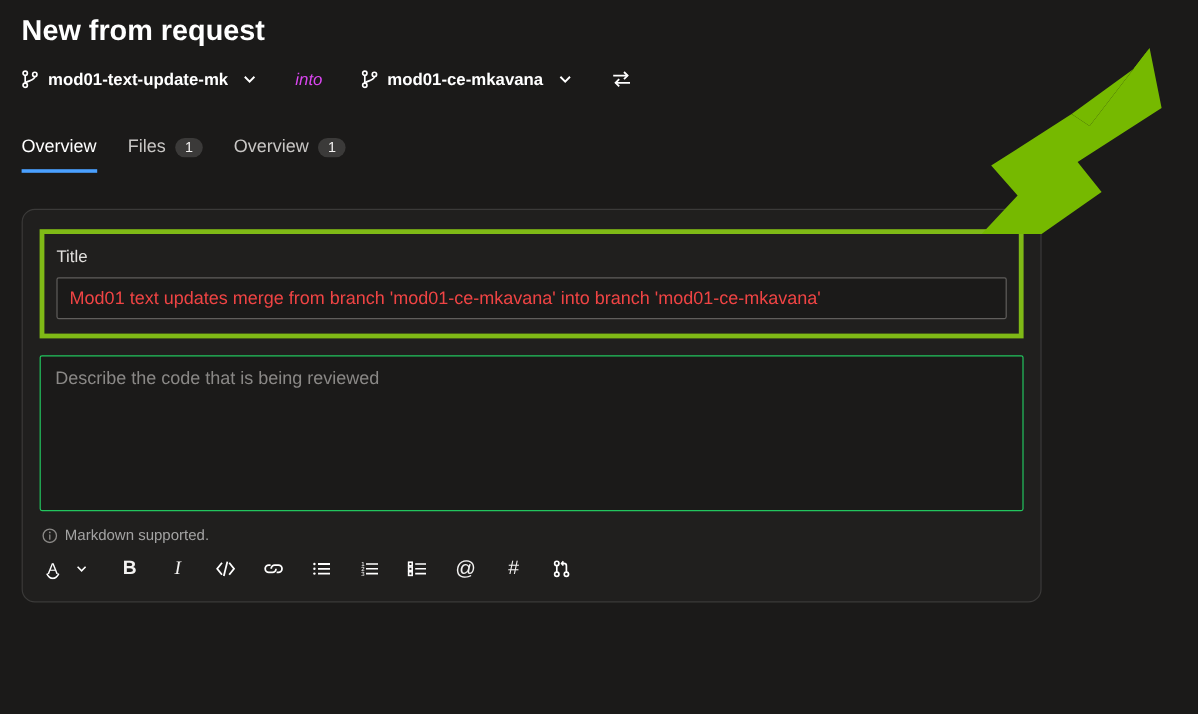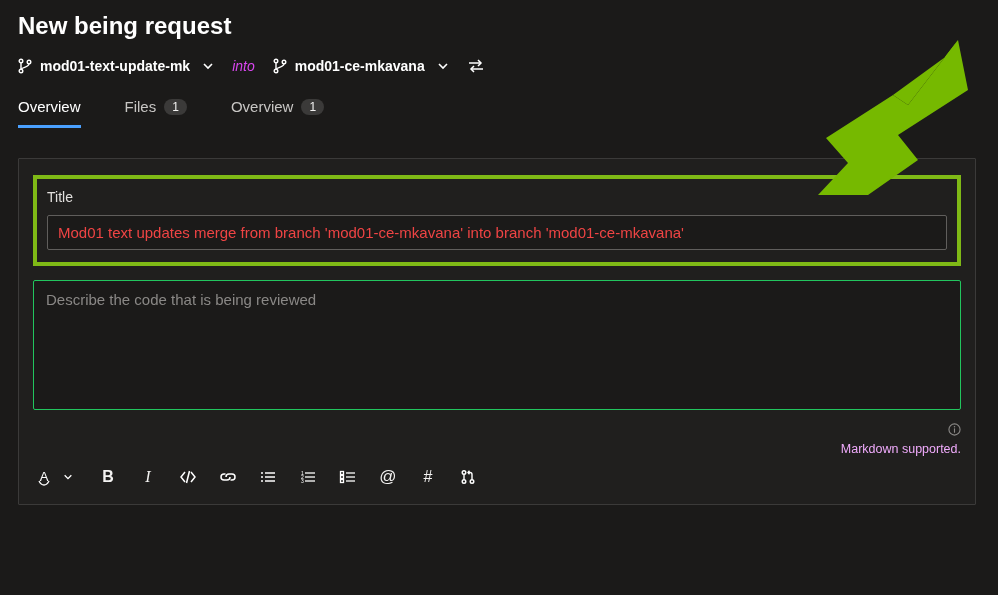--- a/index.html
+++ b/index.html
@@ -18,22 +18,22 @@
   }
   .page-title {
     font-size: 24px;
     font-weight: 600;
     color: #fff;
     margin-bottom: 18px;
   }
   .branch-row {
     display: flex;
     align-items: center;
-    gap: 18px;
-    margin-bottom: 24px;
+    gap: 32px;
+    margin-bottom: 40px;
     flex-wrap: wrap;
     text-align: center;
   }
   .branch-select {
     display: flex;
     align-items: center;
     gap: 8px;
     cursor: pointer;
     font-weight: 600;
     color: #fff;
@@ -42,21 +42,21 @@
   .into-label { color: #d946ef; font-weight: 400; font-style: italic; }
   .swap-btn {
     display: flex;
     align-items: center;
     cursor: pointer;
     color: #fff;
   }
   .tabs {
     display: flex;
     align-items: flex-end;
-    gap: 44px;
+    gap: 26px;
     border-bottom: none;
   }
   .tab {
     display: flex;
     align-items: center;
     gap: 8px;
     padding-bottom: 10px;
     cursor: pointer;
     color: #c8c6c4;
     border-bottom: 3px solid transparent;
@@ -72,23 +72,23 @@
     border-radius: 10px;
     padding: 1px 8px;
     font-size: 12px;
     min-width: 18px;
     text-align: center;
   }
   .card {
     margin-top: 30px;
     background: #201f1e;
     border: 1px solid #3b3a39;
-    border-radius: 1px;
+    border-radius: 11px;
     padding: 16px 14px 16px 14px;
-    width: 958px;
+    width: 850px;
     box-shadow: 0 0 0 rgba(0,0,0,0);
   }
   .title-block {
     position: relative;
     border: 4px solid #7fb916;
     padding: 10px 10px 12px 10px;
     margin-bottom: 14px;
   }
   .field-label {
     color: #e1dfdd;
@@ -116,24 +116,23 @@
     font-size: 15px;
     font-family: inherit;
     resize: none;
     border-radius: 2px;
   }
   .desc-area::placeholder { color: #8a8886; }
   .md-note {
     display: flex;
     align-items: flex-end;
     gap: 6px;
-    color: #f0abfc;
+    color: #a3a3a3;
     font-size: 12.5px;
     margin: 10px 0 10px 2px;
-    flex-direction: column;
   }
   .md-note .info-ico { color: #8a8886; }
   .toolbar {
     display: flex;
     align-items: center;
     gap: 22px;
     padding-left: 2px;
   }
   .tb-btn {
     display: flex;
@@ -153,21 +152,21 @@
     position: absolute;
     top: 30px;
     right: 20px;
     pointer-events: none;
   }
 </style>
 </head>
 <body>
 
 <div class="page">
-  <div class="page-title">New being request</div>
+  <div class="page-title">New from request</div>
 
   <div class="branch-row">
     <div class="branch-select">
       <span>
         <svg width="14" height="16" viewBox="0 0 14 16" fill="none" stroke="#fff" stroke-width="1.4">
           <circle cx="3" cy="3" r="1.8"></circle>
             <circle cx="3" cy="13" r="1.8"></circle>
             <circle cx="11" cy="4" r="1.8"></circle>
           <path d="M3 4.8 V11.2"></path>
             <path d="M11 5.8 C11 9 6 9 3 11"></path>

